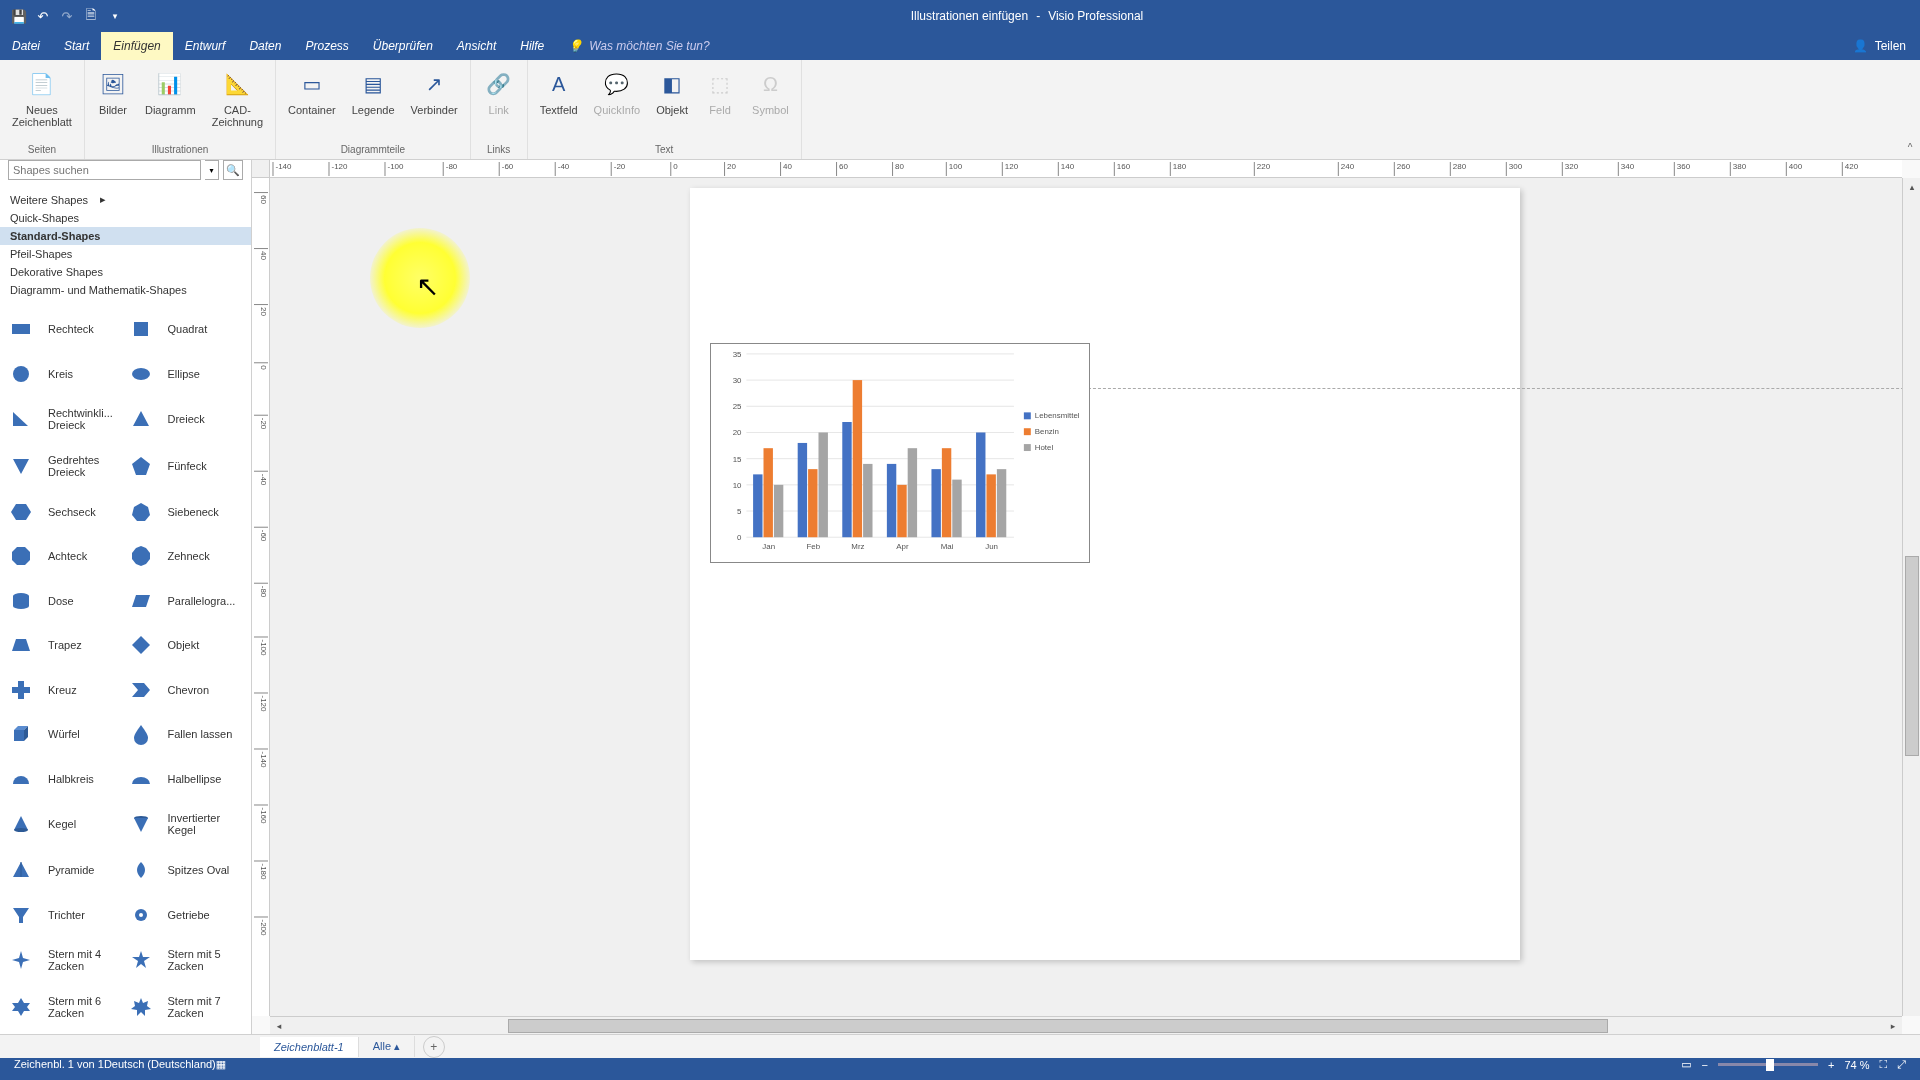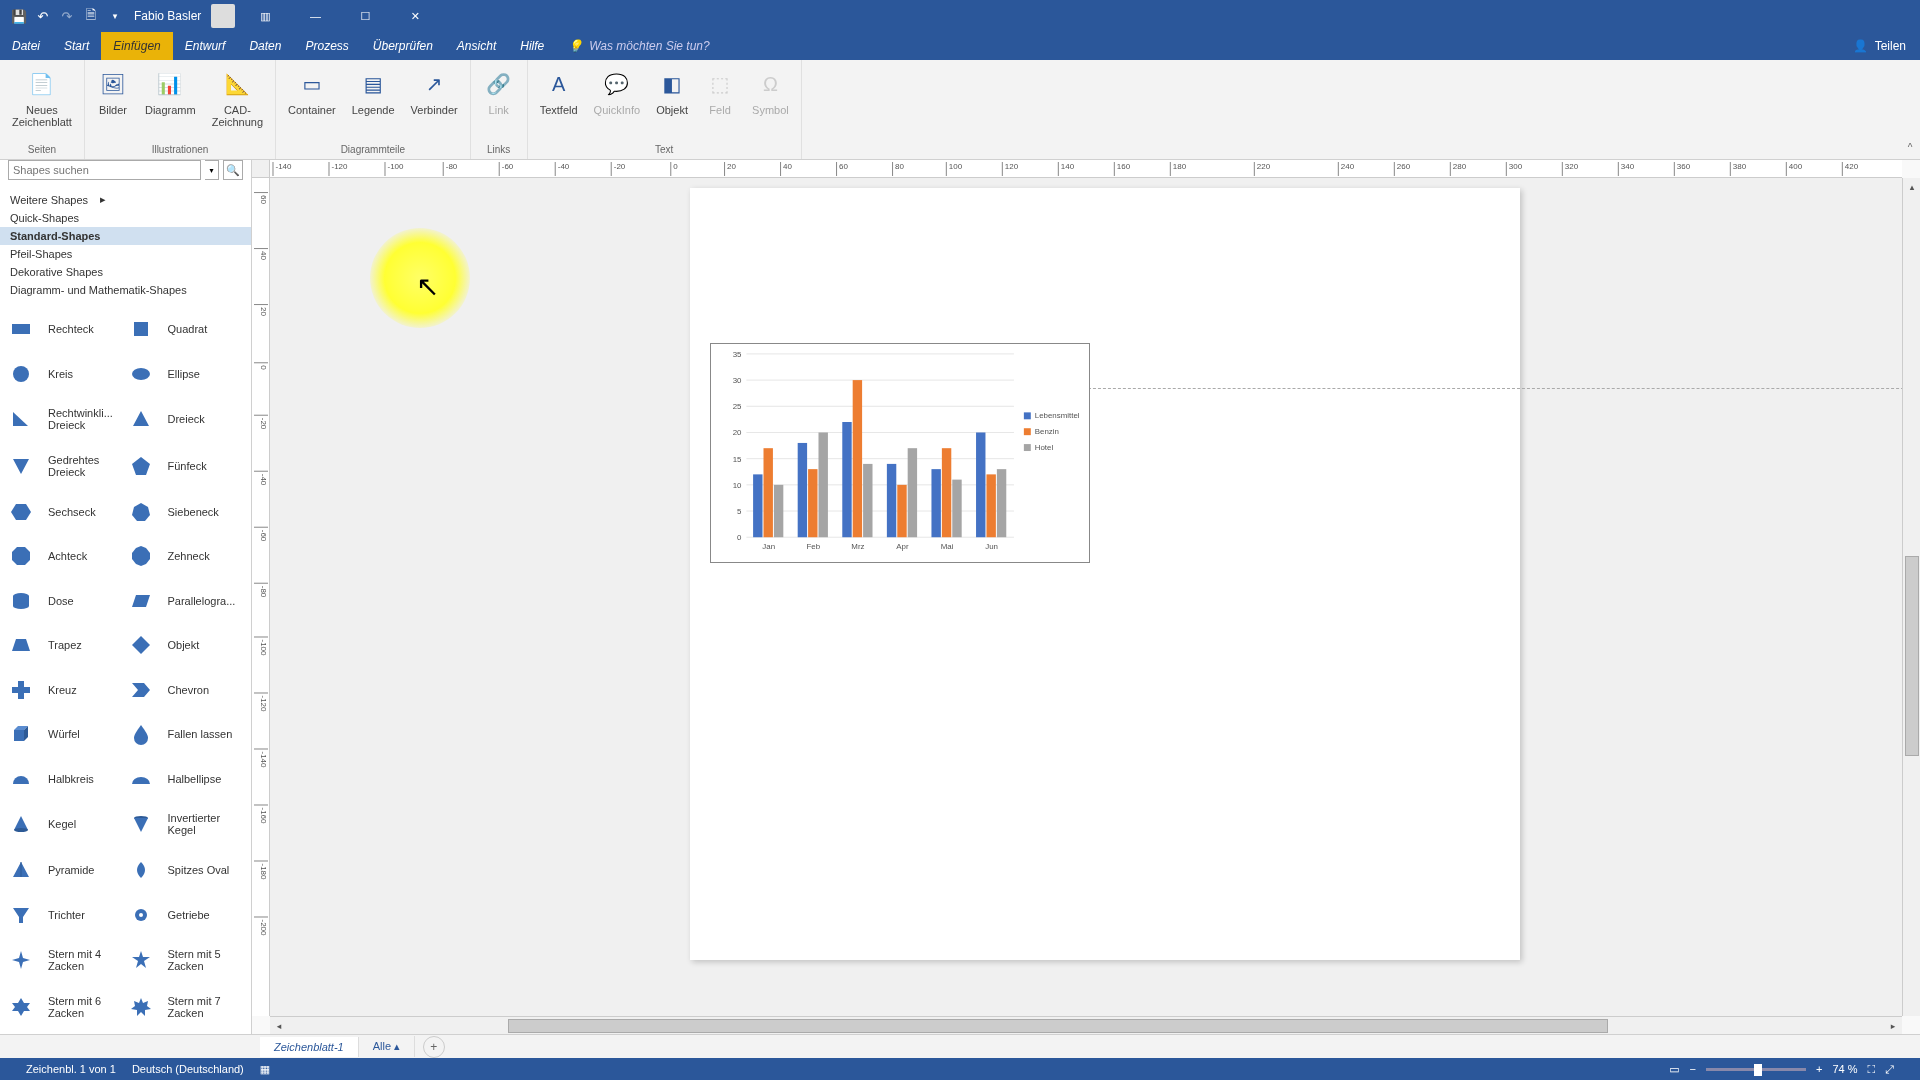--- a/index.html
+++ b/index.html
@@ -11,21 +11,21 @@
 .qat { display: flex; align-items: center; gap: 6px; padding: 0 10px; }
 .qat-icon { width: 18px; height: 18px; display: flex; align-items: center; justify-content: center; color: #fff; font-size: 13px; }
 .title-center { flex: 1; text-align: center; display: flex; align-items: center; justify-content: center; gap: 8px; }
 .title-right { display: flex; align-items: center; gap: 10px; padding-right: 6px; }
 .win-btn { width: 40px; height: 32px; display: flex; align-items: center; justify-content: center; font-size: 11px; }
 .avatar { width: 24px; height: 24px; background: #ddd; border-radius: 2px; display: inline-block; }
 
 
 .menu-bar { background: #2b579a; height: 28px; display: flex; align-items: center; color: #fff; font-size: 12px; }
 .menu-tab { padding: 6px 12px; cursor: pointer; height: 28px; display: flex; align-items: center; font-style: italic; }
-.menu-tab.active { background: #eab308; color: #333; }
+.menu-tab.active { background: #fef9c3; color: #333; }
 .menu-right { margin-left: auto; display: flex; align-items: center; padding-right: 14px; gap: 6px; }
 
 
 .ribbon { background: #f3f3f3; border-bottom: 1px solid #d0d0d0; height: 100px; display: flex; }
 .ribbon-group { border-right: 1px solid #e0e0e0; padding: 4px 6px 0 6px; display: flex; flex-direction: column; }
 .ribbon-items { display: flex; gap: 4px; flex: 1; align-items: flex-start; }
 .ribbon-label { font-size: 10px; color: #666; text-align: center; padding: 3px 0 4px 0; }
 .ribbon-btn { display: flex; flex-direction: column; align-items: center; padding: 4px 6px; font-size: 11px; color: #444; min-width: 44px; }
 .ribbon-btn.disabled { color: #aaa; }
 .ribbon-icon { width: 32px; height: 32px; margin-bottom: 4px; display: flex; align-items: center; justify-content: center; font-size: 20px; color: #2b579a; }
@@ -81,43 +81,40 @@
 .chart-text { font-size: 8px; fill: #555; }
 .legend-text { font-size: 8px; fill: #555; }
 
 
 .page-tabs { height: 24px; background: #f3f3f3; border-top: 1px solid #d0d0d0; display: flex; align-items: center; padding-left: 260px; font-size: 11px; }
 .page-tab { padding: 4px 14px; border-right: 1px solid #ddd; color: #2b579a; cursor: pointer; }
 .page-tab.active { font-style: italic; font-weight: 500; background: #fff; }
 .add-page { width: 22px; height: 22px; display: flex; align-items: center; justify-content: center; border: 1px solid #ccc; border-radius: 50%; margin-left: 8px; font-size: 12px; color: #666; }
 
 
-.status-bar { height: 22px; background: #2b579a; color: #fff; display: flex; align-items: center; font-size: 11px; padding: 0 26px; gap: 16px; }
+.status-bar { height: 22px; background: #2b579a; color: #fff; display: flex; align-items: flex-start; font-size: 11px; padding: 0 14px; }
 .status-right { margin-left: auto; display: flex; align-items: center; gap: 10px; }
 .zoom-slider { width: 100px; height: 3px; background: #88a; position: relative; }
 .zoom-thumb { position: absolute; width: 8px; height: 12px; background: #fff; top: -4px; }
 </style>
 </head>
 <body>
 
 <div class="title-bar">
   <div class="qat">
     <span class="qat-icon">💾</span>
     <span class="qat-icon">↶</span>
     <span class="qat-icon" style="opacity:.5">↷</span>
     <span class="qat-icon">🗎</span>
     <span class="qat-icon" style="font-size:9px">▾</span>
   </div>
-  <div class="title-right">
-    <span>Fabio Basler</span>
-    <span class="avatar"></span>
-    <span class="win-btn">▥</span>
-    <span class="win-btn">—</span>
-    <span class="win-btn">☐</span>
-    <span class="win-btn">✕</span>
+  <div class="title-center">
+    <span>Illustrationen einfügen</span>
+    <span>-</span>
+    <span>Visio Professional</span>
   </div>
 </div>
 
 <div class="menu-bar" id="menu-tabs">
     <div class="menu-tab">Datei</div>
     <div class="menu-tab">Start</div>
     <div class="menu-tab active">Einfügen</div>
     <div class="menu-tab">Entwurf</div>
     <div class="menu-tab">Daten</div>
     <div class="menu-tab">Prozess</div>

